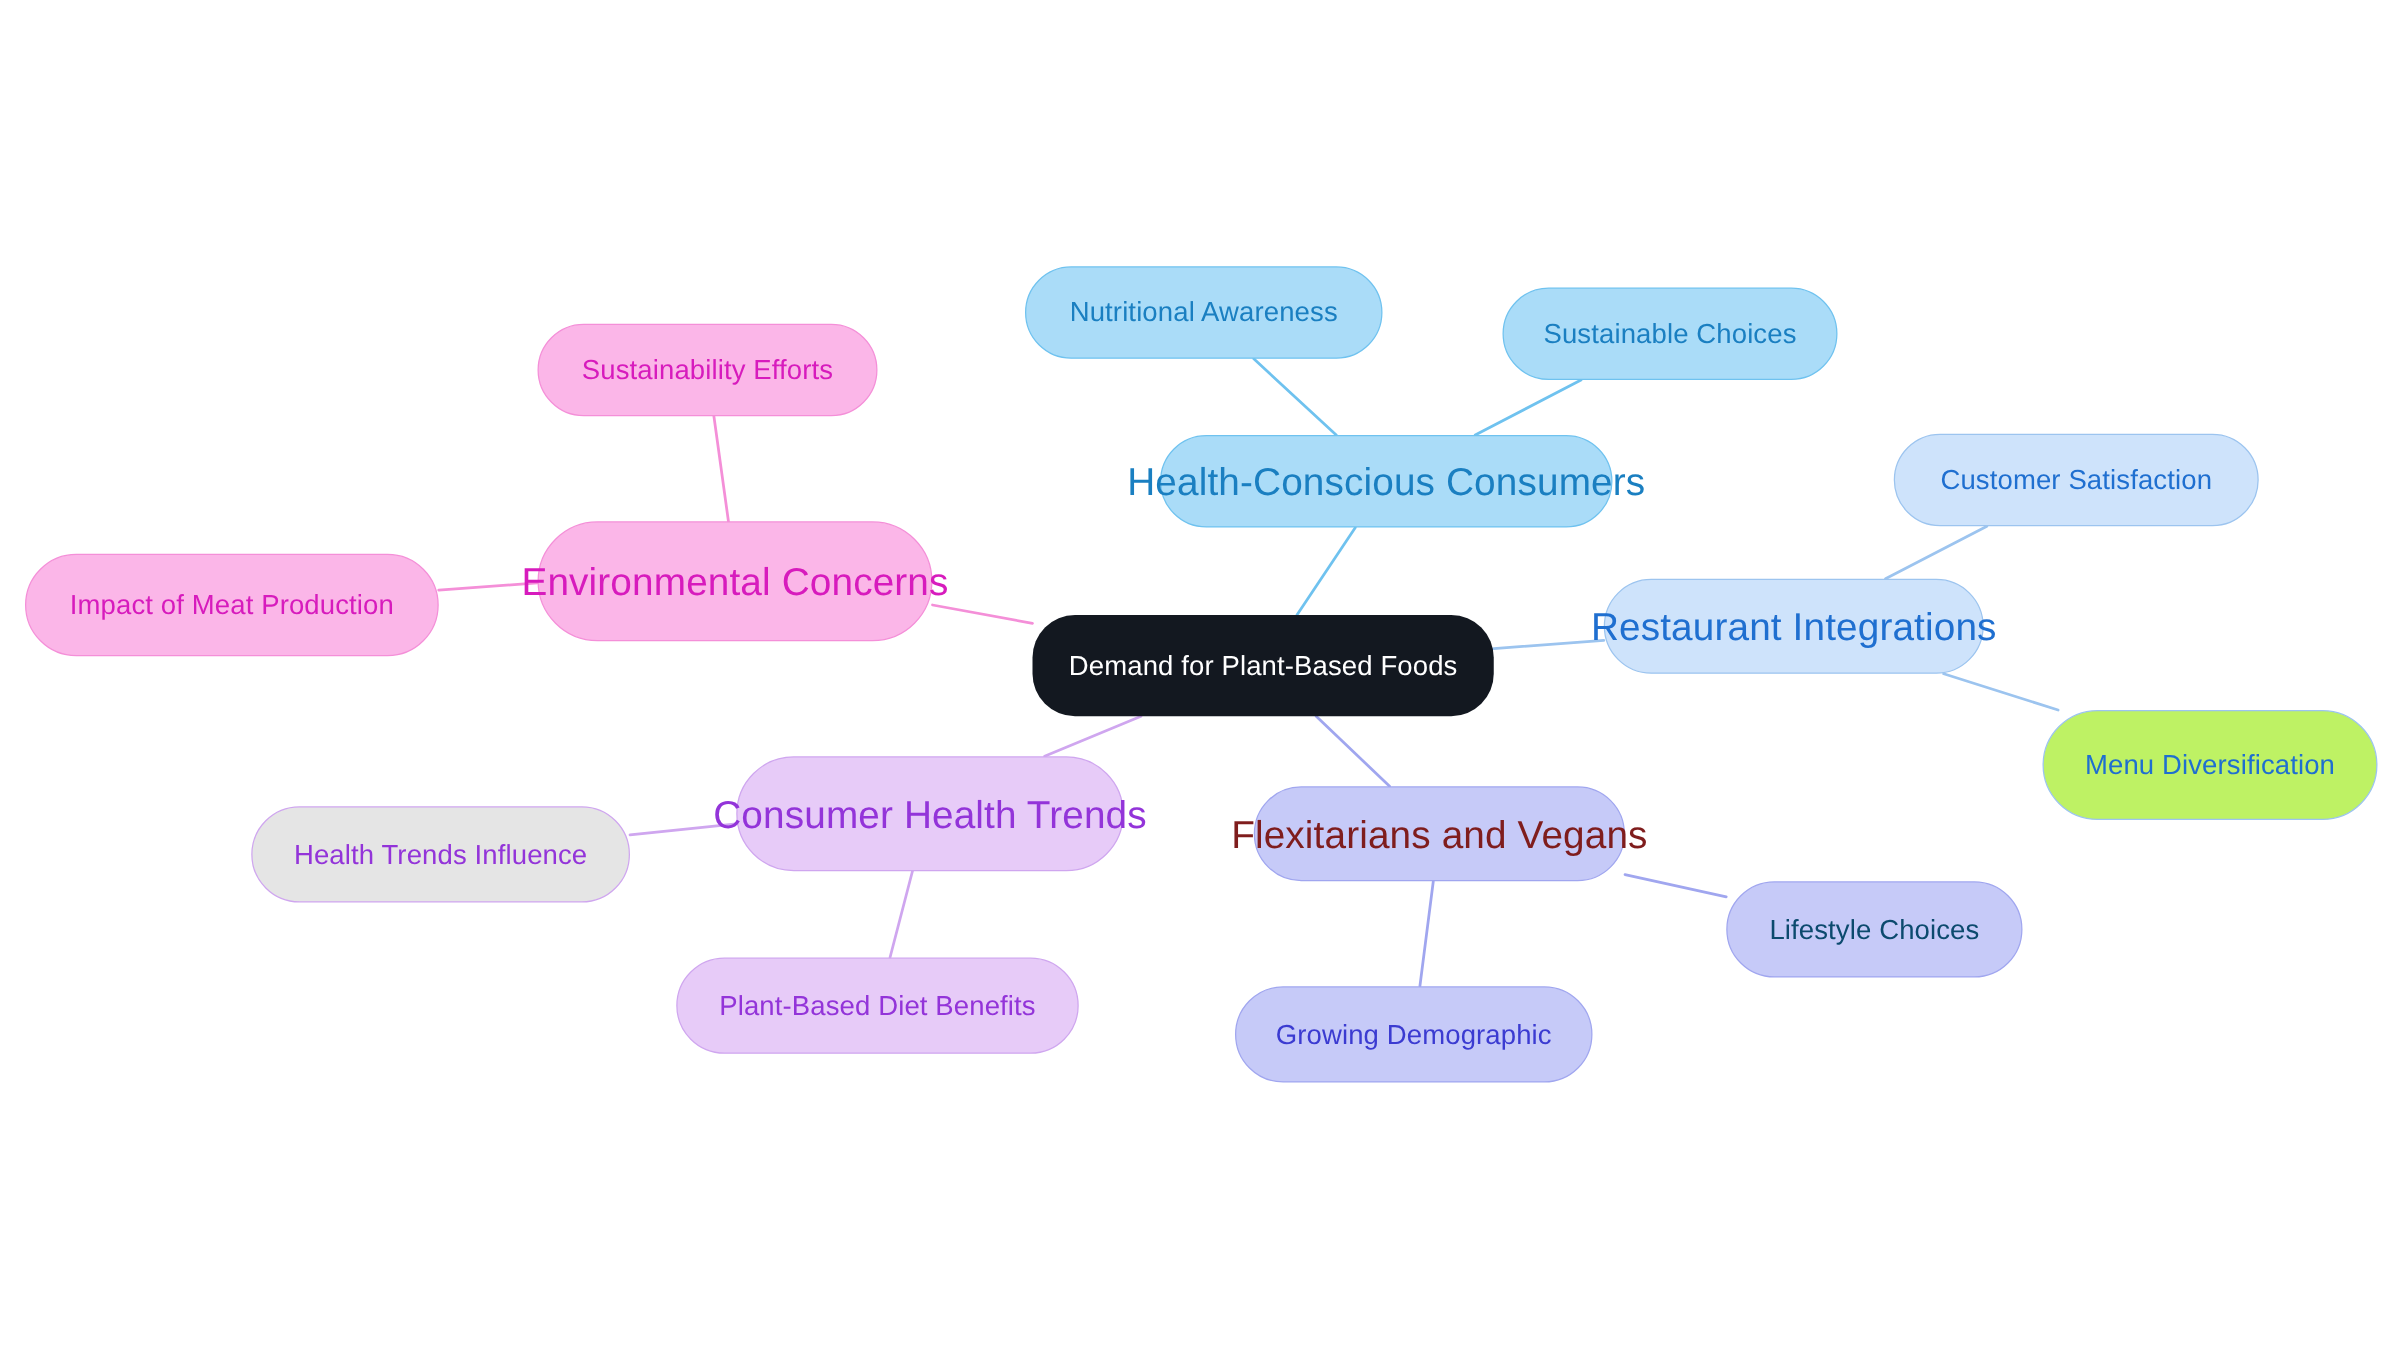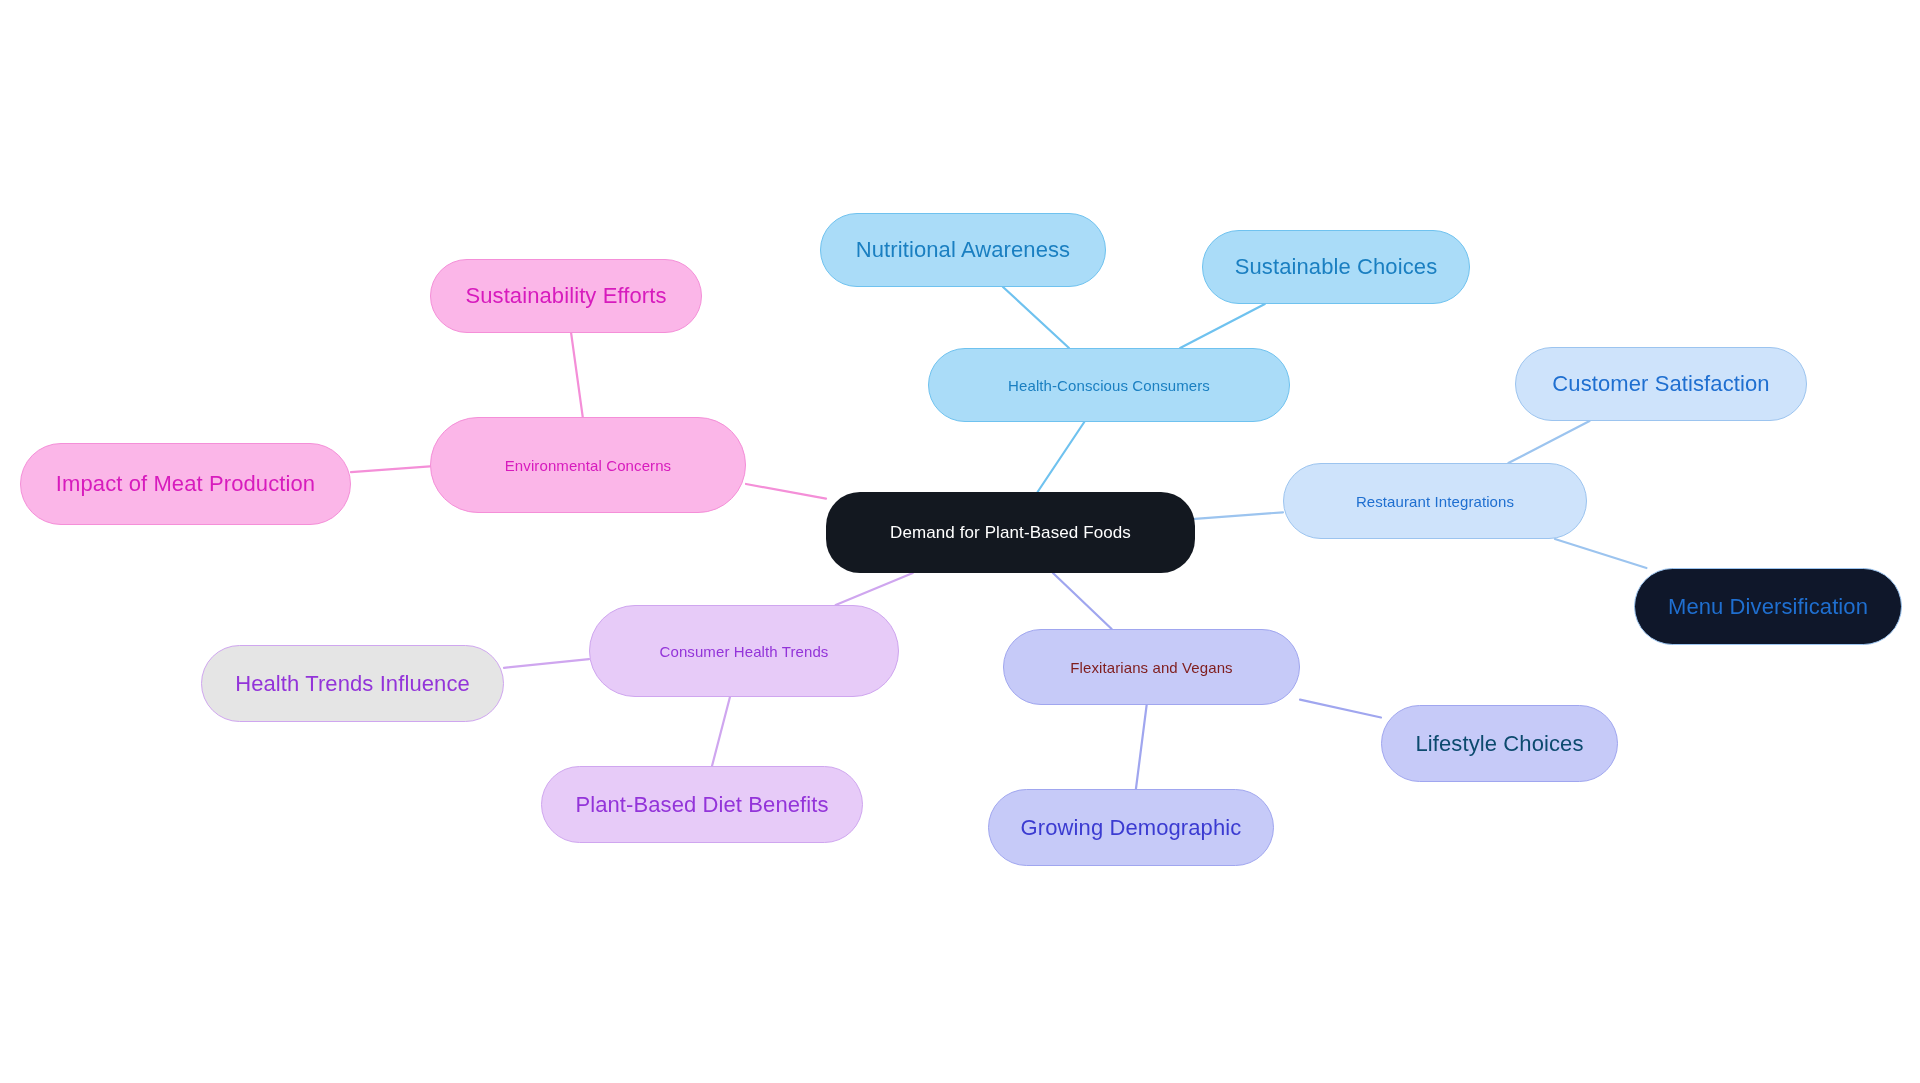--- a/index.html
+++ b/index.html
@@ -35,27 +35,27 @@
     text-align: center;
     border-radius: 999px;
     border-style: solid;
     border-width: 1.6px;
     padding: 0 14px;
     white-space: nowrap;
     letter-spacing: 0.1px;
   }
   .node.root {
     border-width: 0;
-    font-size: 17px;
+    font-size: 22px;
     color: #ffffff;
     background: #131820;
     border-radius: 34px;
   }
   .node.branch {
-    font-size: 15px;
+    font-size: 31px;
   }
   .node.leaf {
     font-size: 22px;
   }
   .node-label {
     display: block;
     line-height: 1;
   }
 </style>
 </head>
@@ -100,21 +100,21 @@
       </div>
       <div class="node leaf" style="left: 1202px; top: 230px; width: 268px; height: 74px; background: rgb(170, 220, 248); border-color: rgb(111, 194, 239); color: rgb(26, 127, 193);">
         <span class="node-label">Sustainable Choices</span>
       </div>
       <div class="node branch" style="left: 1283px; top: 463px; width: 304px; height: 76px; background: rgb(206, 227, 251); border-color: rgb(156, 196, 239); color: rgb(31, 111, 208);">
         <span class="node-label">Restaurant Integrations</span>
       </div>
       <div class="node leaf" style="left: 1515px; top: 347px; width: 292px; height: 74px; background: rgb(206, 227, 251); border-color: rgb(156, 196, 239); color: rgb(31, 111, 208);">
         <span class="node-label">Customer Satisfaction</span>
       </div>
-      <div class="node leaf" style="left: 1634px; top: 568px; width: 268px; height: 77px; background: #0f172a; border-color: rgb(156, 196, 239); color: rgb(31, 111, 208); text-align: right;">
+      <div class="node leaf" style="left: 1634px; top: 568px; width: 268px; height: 88px; background: #bef264; border-color: rgb(156, 196, 239); color: rgb(31, 111, 208); text-align: right;">
         <span class="node-label">Menu Diversification</span>
       </div>
       <div class="node branch" style="left: 1003px; top: 629px; width: 297px; height: 76px; background: rgb(198, 202, 248); border-color: rgb(160, 166, 239); color: #7f1d1d;">
         <span class="node-label">Flexitarians and Vegans</span>
       </div>
       <div class="node leaf" style="left: 1381px; top: 705px; width: 237px; height: 77px; background: rgb(198, 202, 248); border-color: rgb(160, 166, 239); color: #0c4a6e;">
         <span class="node-label">Lifestyle Choices</span>
       </div>
       <div class="node leaf" style="left: 988px; top: 789px; width: 286px; height: 77px; background: rgb(198, 202, 248); border-color: rgb(160, 166, 239); color: rgb(59, 59, 209);">
         <span class="node-label">Growing Demographic</span>

